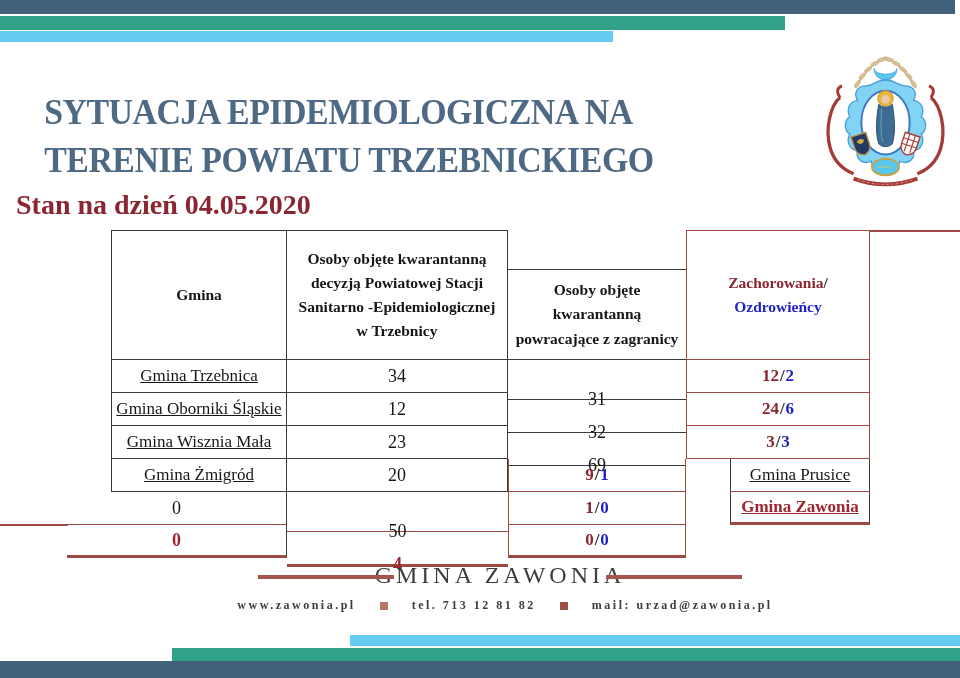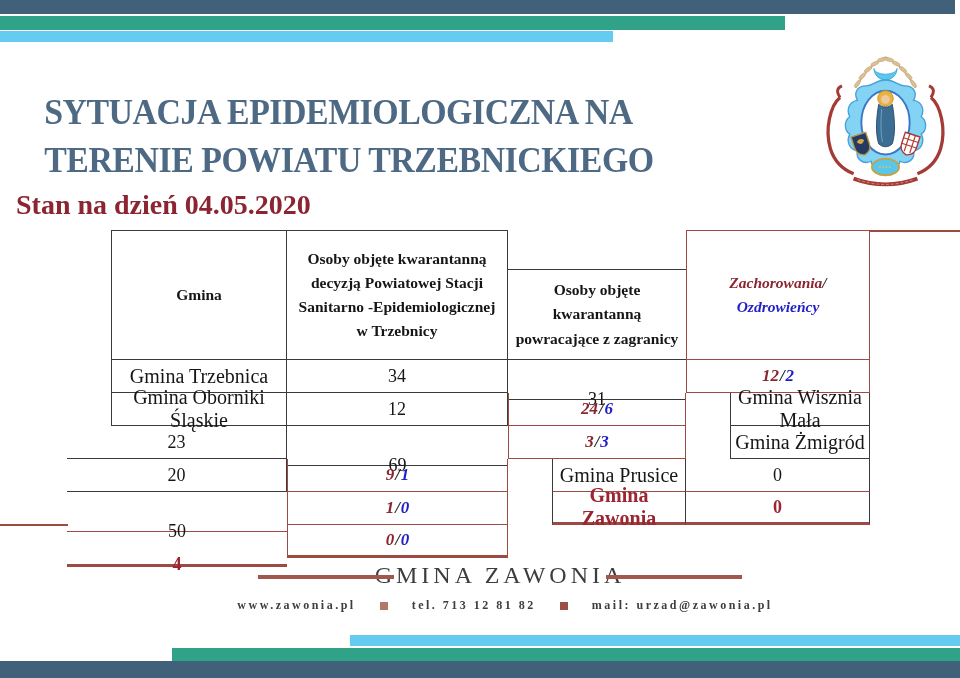--- a/index.html
+++ b/index.html
@@ -32,25 +32,25 @@
     display:grid;grid-template-columns:220px 221px 178px 184px;
     grid-template-rows:130px repeat(6,33px);
   }
   .cell{
     box-sizing:border-box;display:flex;align-items:center;justify-content:center;
     text-align:center;color:#161616;
     border-right:1px solid #3a3a3a;border-bottom:1px solid #3a3a3a;
   }
   .col1{border-left:1px solid #3a3a3a;margin-left:44px;}
   .col3{border-right:none;margin-top:39px;}
-  .col4{border-left:1px solid #9c4a42;border-right-color:#9c4a42;border-bottom-color:#9c4a42;font-style:italic;}
+  .col4{border-left:1px solid #9c4a42;border-right-color:#9c4a42;border-bottom-color:#9c4a42;}
   .th{border-top:1px solid #3a3a3a;font-weight:700;font-size:15.5px;line-height:1.55;padding:2px 6px;}
   .th.col4{border-top-color:#9c4a42;}
   .td{font-size:18px;}
-  .td.col1{font-size:20px;}
+  .td.col1{font-size:17px;text-decoration:underline;}
   .hdr-cases{color:#8b2530;}
   .hdr-slash{color:#2a2a2a;}
   .hdr-recovered{color:#1f1fc8;}
   .cases{color:#8b2530;font-weight:700;font-size:17px;}
   .slash{color:#2a2a2a;font-weight:700;font-size:17px;margin:0 1px;}
   .recovered{color:#1f1fc8;font-weight:700;font-size:17px;}
   .rb{border-bottom-color:#9c4a42 !important;}
   .hl{color:#9b2531 !important;font-weight:700;}
   .bb-thick{border-bottom-width:3px;border-bottom-color:#9c4a42;}
   .decor-line{position:absolute;height:2px;background:#9c4a42;}
@@ -159,20 +159,21 @@
     <div class="cell td col2">34</div>
     <div class="cell td col3">31</div>
     <div class="cell td col4">
         <span class="cases">12</span>
         <span class="slash">/</span>
         <span class="recovered">2</span>
       </div>
 
     <div class="cell td col1">Gmina Oborniki Śląskie</div>
     <div class="cell td col2">12</div>
+    <div class="cell td col3">32</div>
     <div class="cell td col4">
         <span class="cases">24</span>
         <span class="slash">/</span>
         <span class="recovered">6</span>
       </div>
 
     <div class="cell td col1">Gmina Wisznia Mała</div>
     <div class="cell td col2">23</div>
     <div class="cell td col3">69</div>
     <div class="cell td col4">

